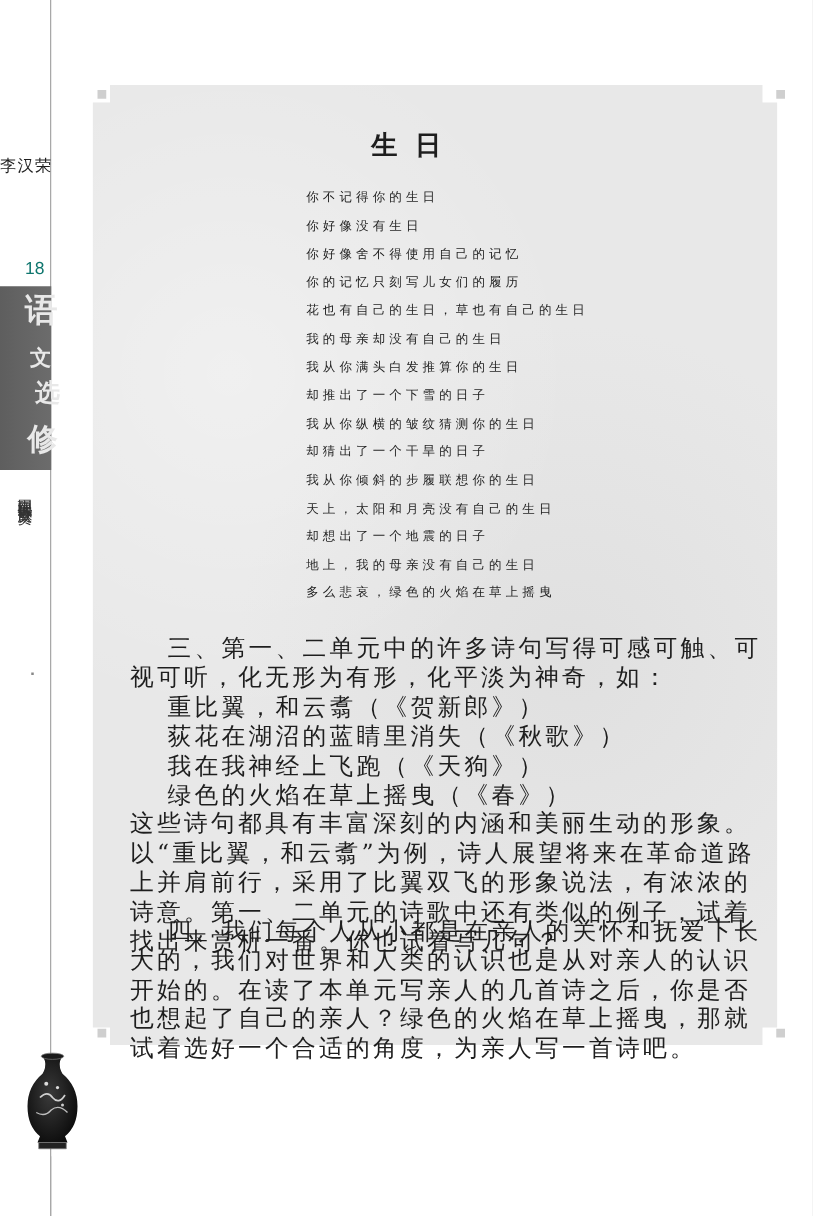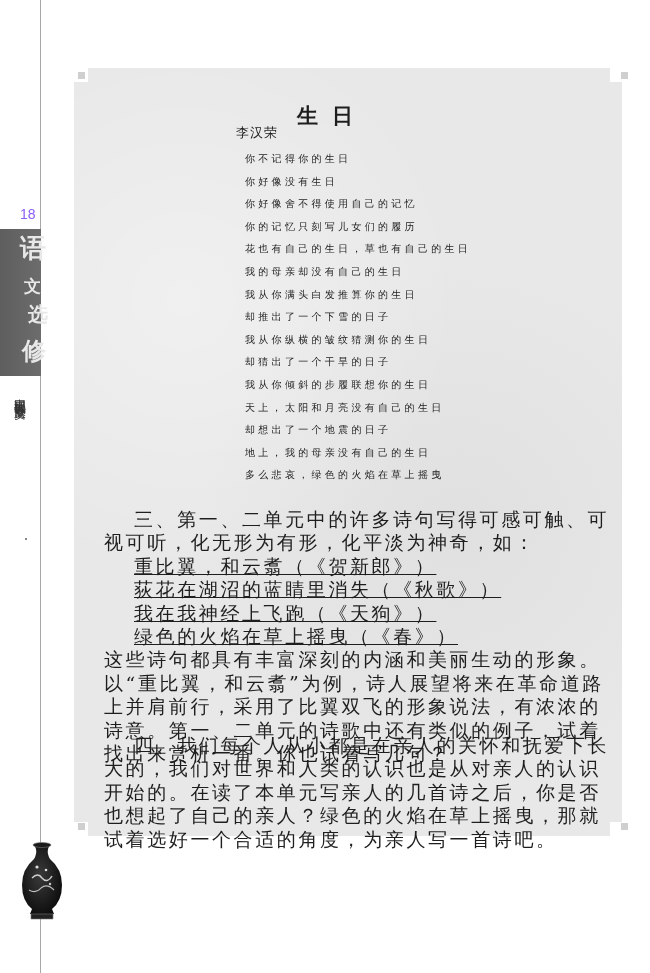--- a/index.html
+++ b/index.html
@@ -3,21 +3,21 @@
 <meta charset="utf-8">
 <style>
   html, body { margin: 0; padding: 0; }
   body {
     width: 650px; height: 973px; position: relative; overflow: hidden;
     background: #ffffff;
     font-family: "DejaVu Serif", "Liberation Serif", serif;
     color: #1e1e1e;
   }
   .vrule { position: absolute; left: 40px; top: 0; width: 1px; height: 973px; background: #a8a8a8; }
-  .page-number { position: absolute; left: 20px; top: 206px; font-family: "Liberation Sans", sans-serif; font-size: 14px; color: #8b5cf6; }
+  .page-number { position: absolute; left: 20px; top: 206px; font-family: "Liberation Sans", sans-serif; font-size: 14px; color: #0f766e; }
   .side-tab {
     position: absolute; left: 0; top: 229px; width: 41px; height: 147px;
     background: linear-gradient(90deg, #5e5e5e, #6c6c6c);
   }
   .side-tab span { position: absolute; color: #e8e8e8; font-size: 20px; font-weight: bold; }
   .side-tab .c1 { left: 20px; top: 2px; font-size: 26px; }
   .side-tab .c2 { left: 24px; top: 46px; font-size: 17px; }
   .side-tab .c3 { left: 28px; top: 72px; }
   .side-tab .c4 { left: 22px; top: 106px; font-size: 24px; }
   .side-subtitle {
@@ -34,29 +34,29 @@
       radial-gradient(circle at 70% 60%, rgba(200,200,200,0.25) 0, rgba(200,200,200,0) 45%);
     clip-path: polygon(14px 0, 100% 0, 100% 0, calc(100% - 12px) 0, calc(100% - 12px) 14px, 100% 14px, 100% calc(100% - 14px), calc(100% - 12px) calc(100% - 14px), calc(100% - 12px) 100%, 14px 100%, 14px calc(100% - 14px), 0 calc(100% - 14px), 0 14px, 14px 14px);
   }
   .corner-sq { position: absolute; width: 7px; height: 7px; background: #cfcfcf; }
   .cs-tl { left: 78px; top: 72px; }
   .cs-tr { left: 621px; top: 72px; }
   .cs-bl { left: 78px; top: 823px; }
   .cs-br { left: 621px; top: 823px; }
 
   .poem-title { position: absolute; left: 0; width: 650px; top: 102px; text-align: center; font-size: 21px; letter-spacing: 14px; padding-left: 14px; box-sizing: border-box; font-weight: bold; }
-  .poem-author { position: absolute; left: 0; width: 514px; top: 124px; text-align: center; font-size: 13px; letter-spacing: 1px; }
+  .poem-author { position: absolute; left: 0; width: 514px; top: 124px; text-align: left; font-size: 13px; letter-spacing: 1px; }
   .poem { position: absolute; left: 245px; top: 148px; margin: 0; padding: 0; list-style: none; }
   .poem li { font-size: 10px; line-height: 22.6px; letter-spacing: 3.3px; white-space: nowrap; }
 
   .prose { position: absolute; left: 104px; width: 510px; font-size: 19px; letter-spacing: 2.6px; line-height: 23.4px; }
   .para3 { top: 508px; }
   .para3 .indent { text-indent: 30px; }
   .examples { margin: 0; padding: 0 0 0 30px; list-style: none; }
-  .examples li { line-height: 23.4px; text-decoration: underline; }
+  .examples li { line-height: 23.4px; }
   .para4 { top: 734px; text-indent: 30px; }
 
   .vase { position: absolute; left: 20px; top: 840px; width: 44px; height: 82px; }
   .vrule-bottom { position: absolute; left: 40px; top: 925px; width: 1px; height: 48px; background: #a8a8a8; }
 </style>
 </head>
 <body>
 
 <div class="vrule"></div>
 

